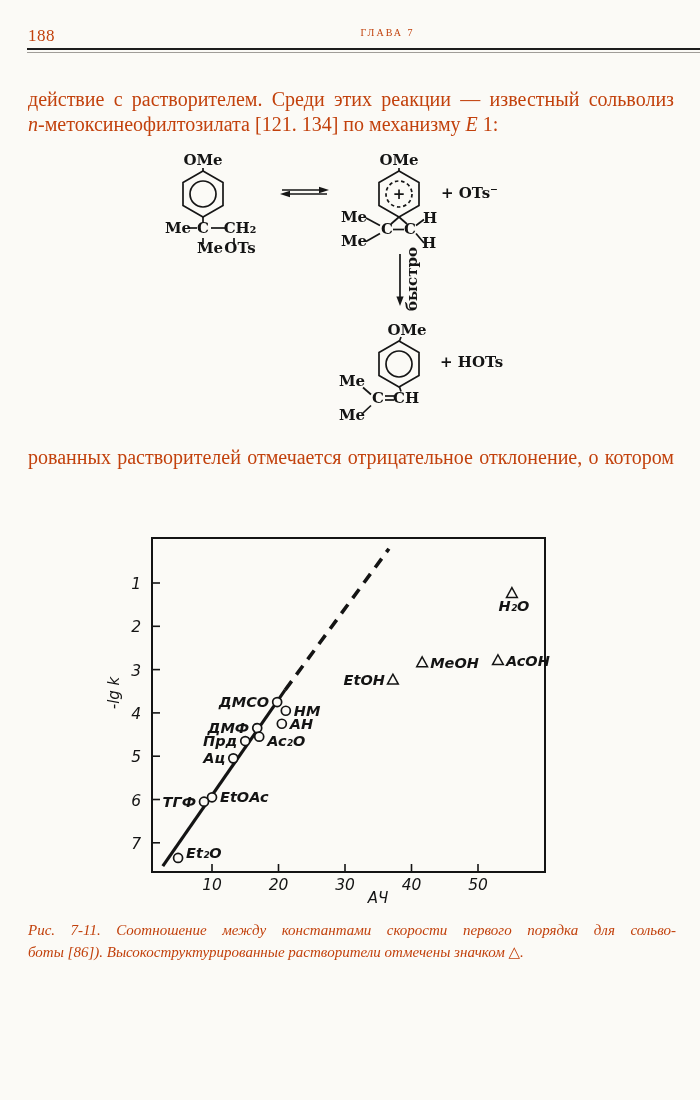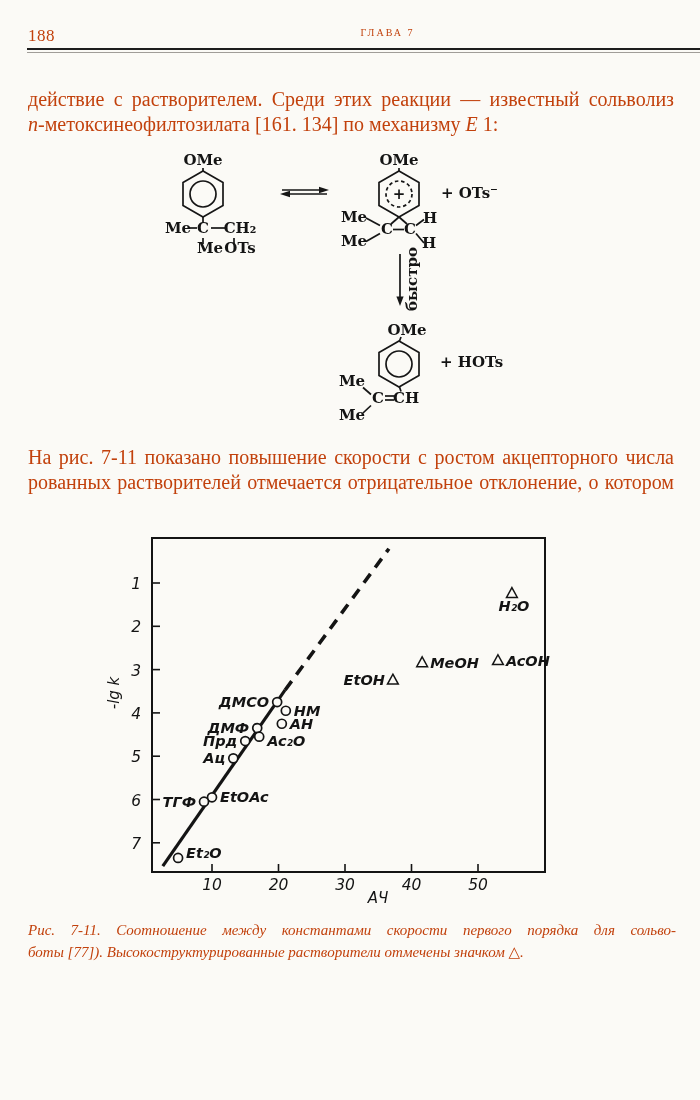--- a/index.html
+++ b/index.html
@@ -29,21 +29,21 @@
 
 <div class="page">
 
   <span class="pgnum">188</span>
   <div class="chap">ГЛАВА 7</div>
   <div class="rule-main"></div>
   <div class="rule-thin"></div>
 
   <div class="para p1">
     <div class="jl">действие с растворителем. Среди этих реакции — известный сольволиз</div>
-    <div><i>п</i><span>-метоксинеофилтозилата [161. 134] по механизму </span><i>Е</i><span> 1:</span></div>
+    <div><i>п</i><span>-метоксинеофилтозилата [121. 134] по механизму </span><i>Е</i><span> 1:</span></div>
   </div>
 
   <svg id="scheme-svg" width="430" height="300" viewBox="0 0 430 300">
     <g class="bond">
       <line x1="73" y1="20" x2="73" y2="23.5"></line>
       <polygon points="73,23 93,34.5 93,57.5 73,69 53,57.5 53,34.5"></polygon>
       <circle cx="73" cy="46" r="13"></circle>
       <line x1="73" y1="69" x2="73" y2="75"></line>
       <line x1="60" y1="80" x2="67" y2="80"></line>
       <line x1="81" y1="80" x2="97" y2="80"></line>
@@ -100,21 +100,20 @@
       <text text-anchor="middle" transform="translate(287,131) rotate(-90)" font-size="13">быстро</text>
       <text text-anchor="middle" x="277" y="187">OMe</text>
       <text text-anchor="middle" x="222" y="238">Me</text>
       <text text-anchor="middle" x="222" y="272">Me</text>
       <text text-anchor="middle" x="248" y="255">C</text>
       <text text-anchor="middle" x="276" y="255">CH</text>
       <text text-anchor="start" x="310" y="219">+  HOTs</text>
     </svg>
 
   <div class="para p2 ">
-    <div class="jl">На рис. 7-11 показано повышение скорости с ростом акцепторного числа</div>
     <div class="jl">рованных растворителей отмечается отрицательное отклонение, о котором</div>
   </div>
 
   <svg id="chart-svg" width="465" height="395" viewBox="0 0 465 395">
       <rect x="57" y="13" width="393" height="334" fill="none" stroke="#141414" stroke-width="2"></rect>
       <line x1="117" y1="347" x2="117" y2="339" stroke="#141414" stroke-width="1.6"></line>
       <text x="117" y="365" text-anchor="middle" class="tick">10</text>
       <line x1="183.5" y1="347" x2="183.5" y2="339" stroke="#141414" stroke-width="1.6"></line>
       <text x="183.5" y="365" text-anchor="middle" class="tick">20</text>
       <line x1="250" y1="347" x2="250" y2="339" stroke="#141414" stroke-width="1.6"></line>
@@ -166,16 +165,16 @@
       <polygon points="327.14000000000004,131.905 332.54,141.70499999999998 321.74000000000007,141.70499999999998" fill="#fbfaf6" stroke="#141414" stroke-width="1.5"></polygon>
       <text x="335.14000000000004" y="143.105" text-anchor="start" class="pt">MeOH</text>
       <polygon points="402.95000000000005,129.73999999999998 408.35,139.53999999999996 397.55000000000007,139.53999999999996" fill="#fbfaf6" stroke="#141414" stroke-width="1.5"></polygon>
       <text x="410.95000000000005" y="140.93999999999997" text-anchor="start" class="pt">AcOH</text>
       <polygon points="416.915,62.625 422.315,72.425 411.51500000000004,72.425" fill="#fbfaf6" stroke="#141414" stroke-width="1.5"></polygon>
       <text x="418.915" y="85.825" text-anchor="middle" class="pt">H₂O</text>
     </svg>
 
   <div class="cap">
     <div class="jl">Рис. 7-11. Соотношение между константами скорости первого порядка для сольво-</div>
-    <div>боты [77]). Высокоструктурированные растворители отмечены значком △.</div>
+    <div>боты [86]). Высокоструктурированные растворители отмечены значком △.</div>
   </div>
 
 </div>
 
 </body></html>

